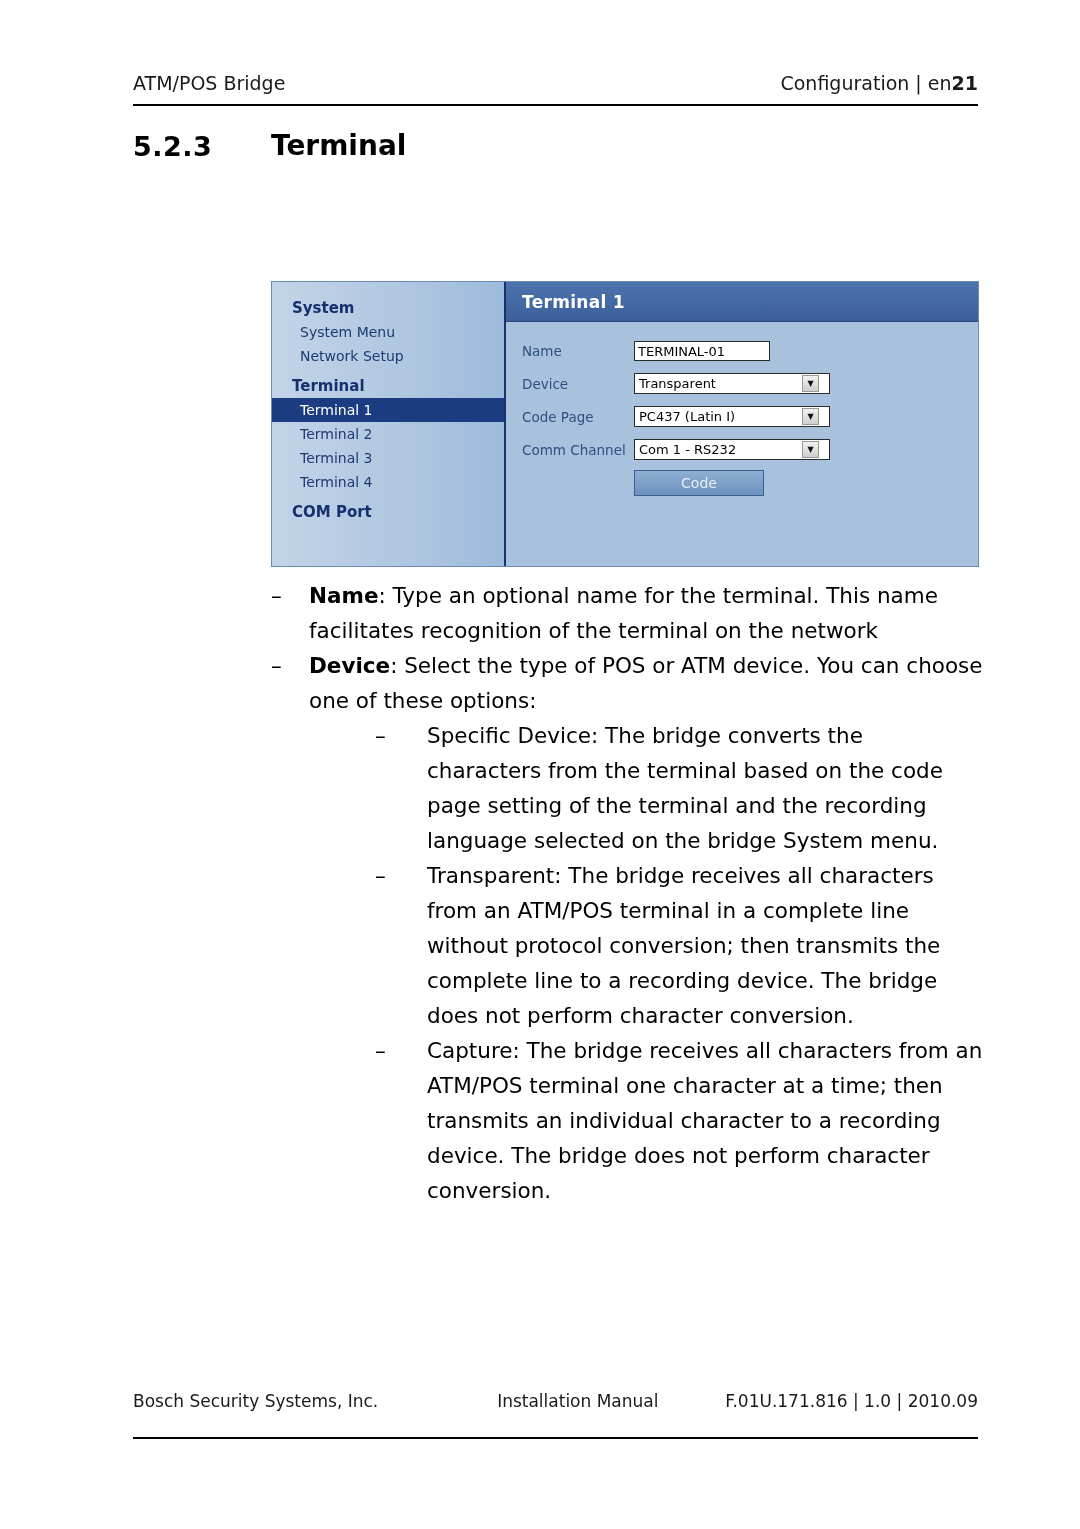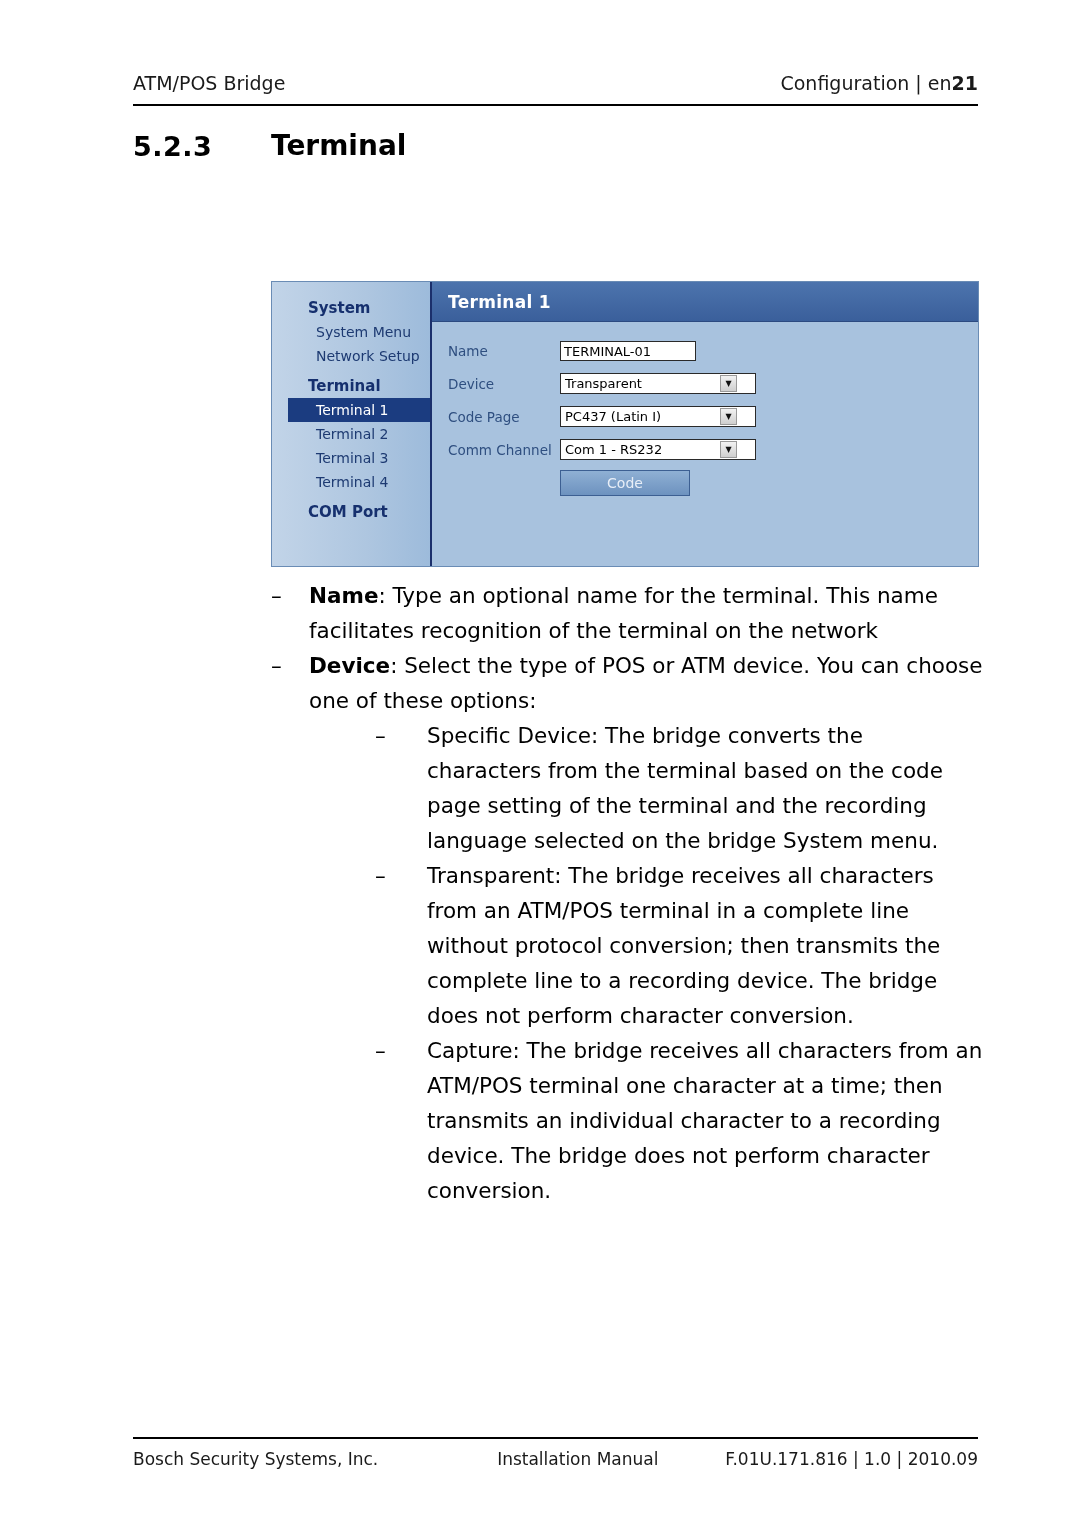--- a/index.html
+++ b/index.html
@@ -88,24 +88,24 @@
     top: 281px;
     width: 708px;
     height: 286px;
     background: #9fb8d8;
     border: 1px solid #6a8cb5;
     box-sizing: border-box;
     display: flex;
     font-family: "DejaVu Sans", sans-serif;
   }
   .fig-side {
-    width: 160px;
+    width: 234px;
     background: linear-gradient(to right, #c2d4e8 0%, #aec6e0 60%, #9dbbdb 100%);
     border-right: 2px solid #1b2f6b;
-    padding: 14px 0 0 16px;
+    padding: 14px 0 0 0;
     box-sizing: border-box;
     position: relative;
   }
   .side-head {
     font-size: 15px;
     font-weight: bold;
     color: #16306e;
     padding: 3px 0 3px 20px;
   }
   .side-item {
@@ -170,21 +170,21 @@
   .selbox {
     width: 196px;
     height: 21px;
     background: #ffffff;
     border: 1px solid #2a2a2a;
     display: flex;
     align-items: center;
     justify-content: space-between;
     font-size: 13px;
     color: #000;
-    padding: 0 16px 0 4px;
+    padding: 0 8px 0 4px;
     box-sizing: border-box;
   }
   .selbox .arrow {
     width: 17px;
     height: 17px;
     margin-right: 2px;
     background: linear-gradient(to bottom, #f2f2f2, #cfcfcf);
     border: 1px solid #9a9a9a;
     display: flex;
     align-items: center;
@@ -246,21 +246,21 @@
     position: absolute;
     left: 133px;
     top: 1437px;
     width: 845px;
     height: 2px;
     background: #000000;
   }
   .footer {
     position: absolute;
     left: 133px;
-    top: 1449px;
+    top: 1391px;
     width: 845px;
     font-size: 17px;
     color: #1a1a1a;
     display: flex;
     justify-content: space-between;
   }
   .footer .mid { margin-left: 52px; }
 </style>
 </head>
 <body>

